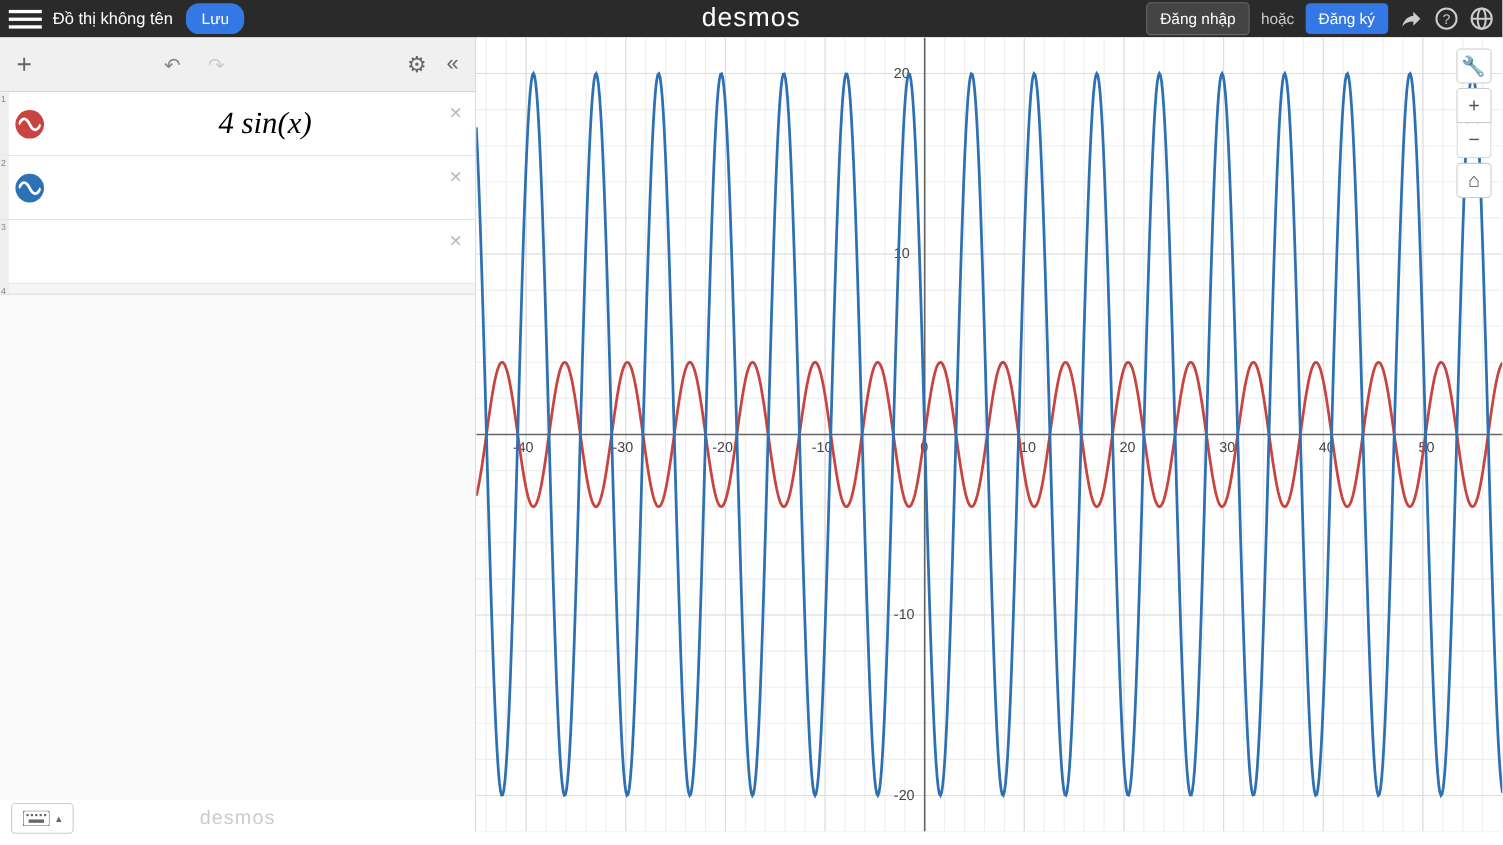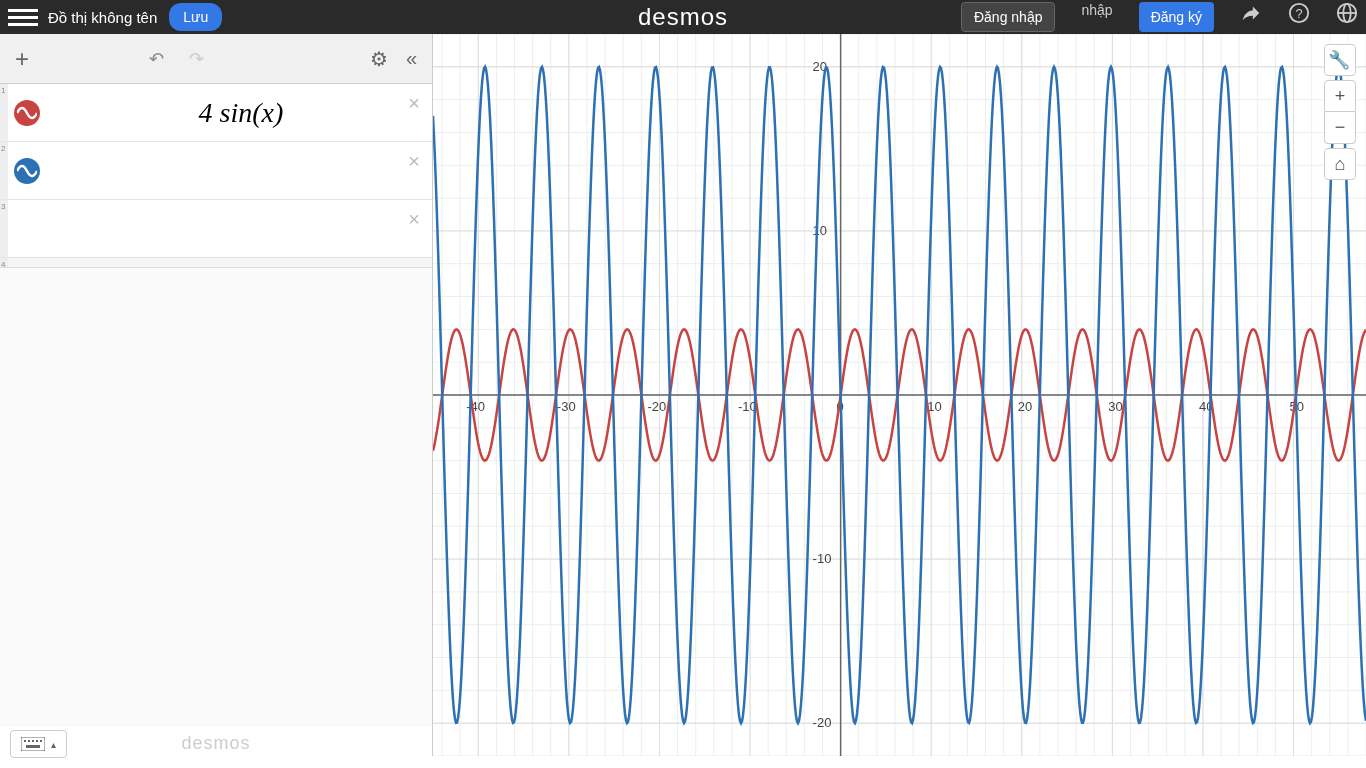--- a/index.html
+++ b/index.html
@@ -4,21 +4,21 @@
 <style>
 * { margin: 0; padding: 0; box-sizing: border-box; }
 body { font-family: Arial, sans-serif; width: 1366px; height: 768px; overflow: hidden; background: #fff; }
 
 .header { height: 34px; background: #2a2a2a; display: flex; align-items: center; padding: 0 8px; color: #fff; }
 .hamburger { width: 30px; height: 30px; cursor: pointer; display: flex; flex-direction: column; justify-content: center; gap: 4px; margin-right: 10px; }
 .hamburger span { height: 3px; background: #fff; }
 .title { font-size: 15px; margin-right: 12px; }
 .save-btn { background: #3478e5; color: #fff; border: none; padding: 6px 14px; border-radius: 12px; font-size: 14px; cursor: pointer; }
 .brand { position: absolute; left: 50%; transform: translateX(-50%); font-size: 24px; letter-spacing: 1px; font-weight: 300; }
-.header-right { margin-left: auto; display: flex; gap: 26px; }
+.header-right { margin-left: auto; display: flex; align-items: center; gap: 10px; }
 .signin-btn { background: #444; border: 1px solid #666; color: #fff; padding: 6px 12px; border-radius: 4px; cursor: pointer; font-size: 14px; }
 .or-text { font-size: 14px; color: #ccc; }
 .signup-btn { background: #3478e5; color: #fff; border: none; padding: 6px 12px; border-radius: 4px; cursor: pointer; font-size: 14px; }
 .header-icon { width: 22px; height: 22px; cursor: pointer; fill: #ccc; }
 
 .main { display: flex; height: 722px; }
 
 .sidebar { width: 433px; display: flex; flex-direction: column; border-right: 1px solid #ccc; }
 .toolbar { height: 50px; background: #f0f0f0; border-bottom: 1px solid #ccc; display: flex; align-items: center; padding: 0 15px; }
 .add-btn { font-size: 24px; color: #666; cursor: pointer; }
@@ -64,21 +64,21 @@
   <div class="hamburger">
       <span></span>
       <span></span>
       <span></span>
     </div>
   <div class="title">Đồ thị không tên</div>
   <button class="save-btn">Lưu</button>
   <div class="brand">desmos</div>
   <div class="header-right">
     <button class="signin-btn">Đăng nhập</button>
-    <span class="or-text">nhập</span>
+    <span class="or-text">hoặc</span>
     <button class="signup-btn">Đăng ký</button>
     <svg class="header-icon" viewBox="0 0 24 24">
         <path d="M14 9V5l7 7-7 7v-4.1c-5 0-8.5 1.6-11 5.1 1-5 4-10 11-11z"></path>
       </svg>
     <svg class="header-icon" viewBox="0 0 24 24">
         <circle cx="12" cy="12" r="10" fill="none" stroke="#ccc" stroke-width="2"></circle>
         <text x="12" y="17" text-anchor="middle" font-size="14" fill="#ccc">?</text>
       </svg>
     <svg class="header-icon" viewBox="0 0 24 24">
         <circle cx="12" cy="12" r="10" fill="none" stroke="#ccc" stroke-width="2"></circle>

